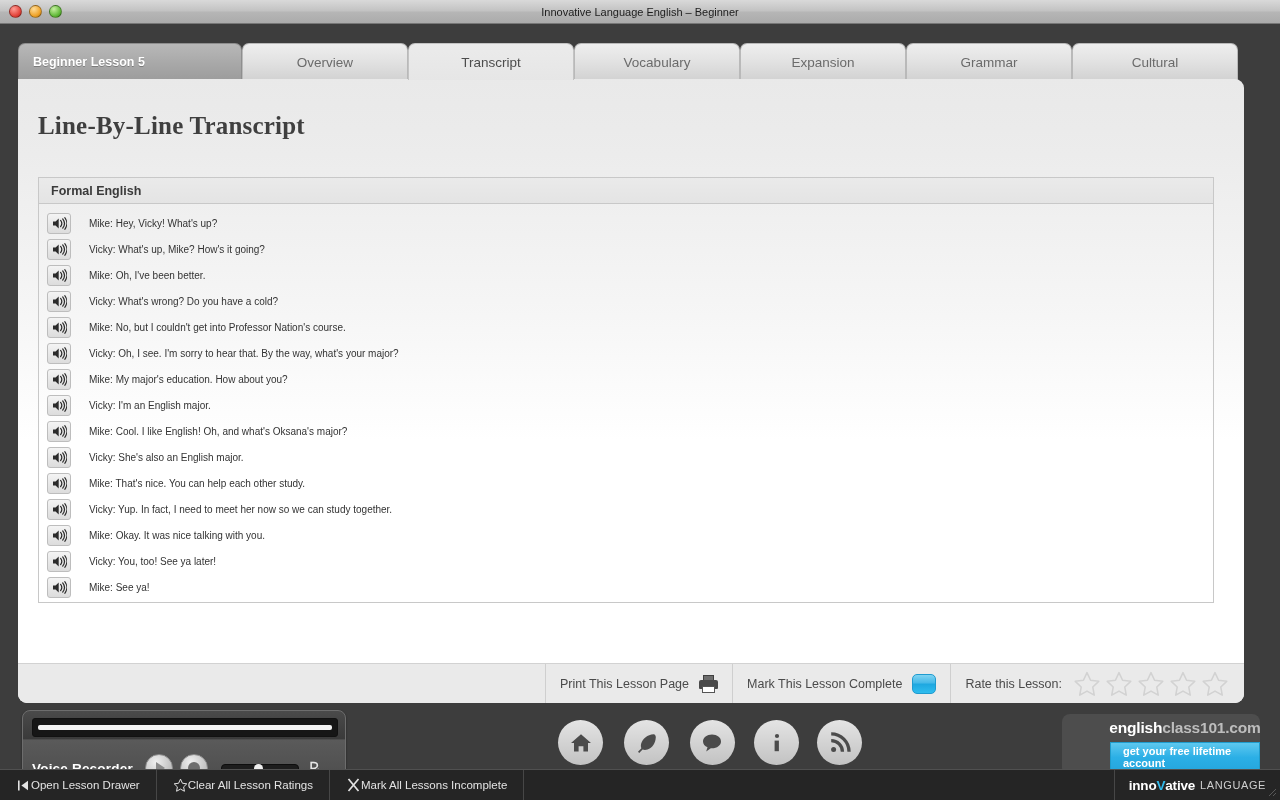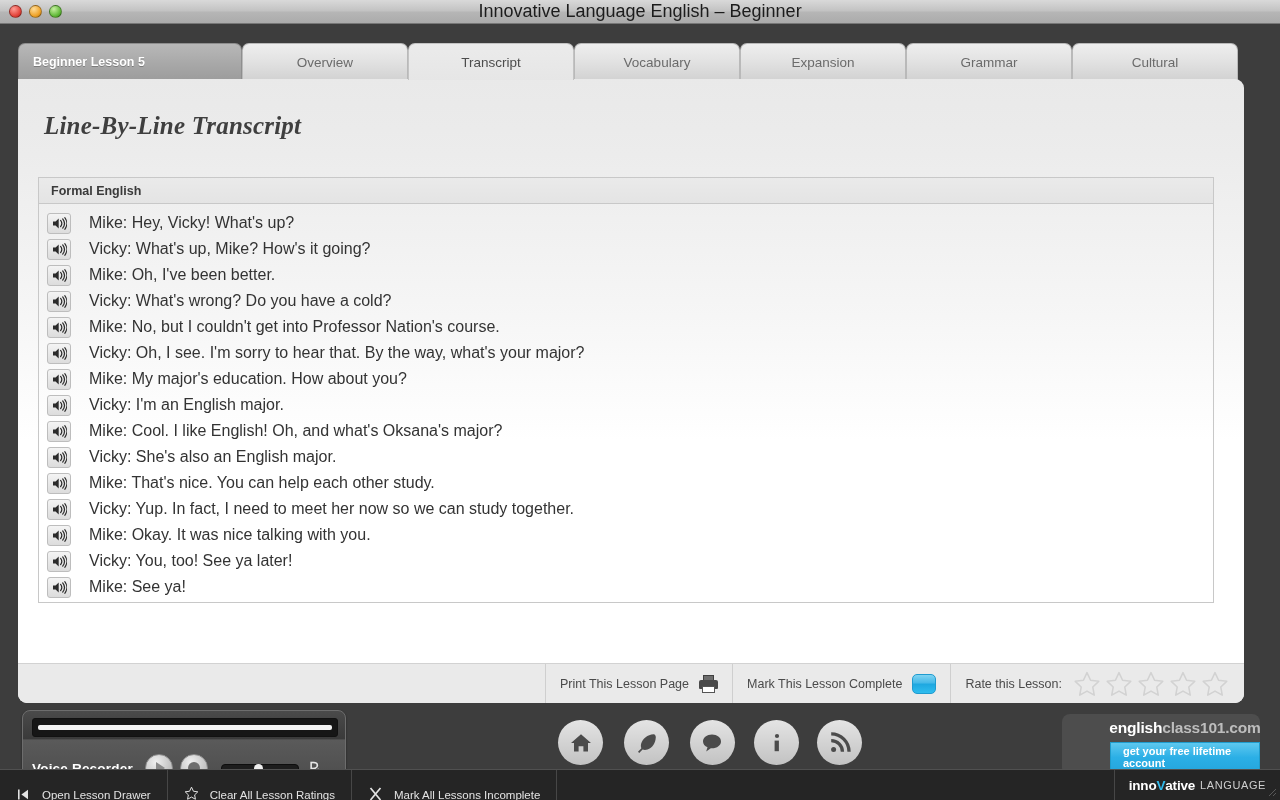--- a/index.html
+++ b/index.html
@@ -16,21 +16,21 @@
     border-bottom:1px solid #777;
     display:flex; align-items:center;
   }
   .lights{ display:flex; gap:7px; margin-left:9px; }
   .light{ width:13px; height:13px; border-radius:50%; border:1px solid rgba(0,0,0,.35); }
   .light.red{   background:radial-gradient(circle at 35% 28%,#ff9c94,#e4463c 62%,#a51c15); }
   .light.amber{ background:radial-gradient(circle at 35% 28%,#ffdc97,#f0a42b 62%,#ab6a08); }
   .light.green{ background:radial-gradient(circle at 35% 28%,#c6efa0,#64bb3c 62%,#33790f); }
   .win-title{
     position:absolute; left:0; right:0; text-align:center;
-    font-size:18px; color:#1c1c1c; font-family:"Liberation Sans", sans-serif;
+    font-size:11px; color:#1c1c1c; font-family:"Liberation Sans", sans-serif;
   }
 
   
   .app{ position:absolute; left:0; top:24px; width:1012px; height:776px; background:#3d3d3d; }
 
   
   .tabbar{ position:absolute; left:18px; top:19px; width:1244px; height:37px; }
   .tab{
     position:absolute; top:0; height:37px;
     border-top-left-radius:7px; border-top-right-radius:7px;
@@ -59,22 +59,22 @@
 
   
   .panel{
     position:absolute; left:18px; top:55px; width:1226px; height:624px;
     background:linear-gradient(to bottom,#e9e9e9 0%,#ececec 12%,#f6f6f6 38%,#ffffff 58%,#ffffff 100%);
     border-top-right-radius:9px; border-bottom-left-radius:9px; border-bottom-right-radius:9px;
     overflow:hidden;
   }
   .page-title{
     position:absolute; left:20px; top:33px;
-    font-family:"Liberation Serif", serif; font-style:italic; font-weight:bold;
-    font-size:25px; color:#3f3f3f; letter-spacing:.2px;margin-left:6px;
+    font-family:"Liberation Serif", serif; font-weight:bold;
+    font-size:25px; color:#3f3f3f; letter-spacing:.2px;
   }
 
   .transcript-box{
     position:absolute; left:20px; top:98px; width:1176px; height:426px;
     border:1px solid #c8c8c8; background:transparent;
   }
   .transcript-head{
     height:26px; border-bottom:1px solid #c8c8c8;
     background:linear-gradient(to bottom,#eaeaea,#e4e4e4);
     display:flex; align-items:center; padding-left:12px;
@@ -84,21 +84,21 @@
   .line{ display:flex; align-items:center; height:26px; padding-left:8px; }
   .spk{
     width:24px; height:21px; flex:0 0 24px; margin-right:18px;
     border-radius:3px;
     background:linear-gradient(to bottom,#f4f4f4,#dcdcdc);
     border:1px solid #bdbdbd;
     display:flex; align-items:center; justify-content:center;
     cursor:pointer;
   }
   .spk svg{ display:block; }
-  .line-text{ font-size:16px; color:#333; white-space:nowrap; }
+  .line-text{ font-size:10px; color:#333; white-space:nowrap; }
 
   
   .panel-footer{
     position:absolute; left:0; bottom:0; width:1226px; height:40px;
     background:#eaeaea; border-top:1px solid #d2d2d2;
     display:flex; justify-content:flex-end;
   }
   .pf-group{
     height:40px; display:flex; align-items:center; gap:10px; padding:0 14px;
     border-left:1px solid #cfcfcf; font-size:12.5px; color:#4a4a4a;
@@ -165,21 +165,21 @@
     border-radius:0; padding:2px 12px; font-size:11px; font-weight:bold; color:#ffffff;
     cursor:pointer; border:1px solid #1f9ccd;
   }
 
   
   .statusbar{
     position:absolute; left:0; bottom:0; width:1280px; height:31px;
     background:#252525; border-top:1px solid #505050; display:flex; align-items:center;
   }
   .sb-item{
-    height:31px; display:flex; align-items:flex-end; gap:11px; padding:0 16px;
+    height:31px; display:flex; align-items:center; gap:0; padding:0 16px;
     border-right:1px solid #474747; font-size:11.5px; color:#e3e3e3; cursor:pointer;
     white-space:nowrap;
   }
   .sb-icon{ width:15px; display:flex; align-items:center; justify-content:center; color:#e3e3e3; }
   .sb-spacer{ flex:1; }
   .sb-logo{
     height:31px; display:flex; align-items:center; padding:0 14px;
     border-left:1px solid #474747; font-size:13.5px; font-weight:bold; color:#ffffff;
     letter-spacing:-.2px;
   }

